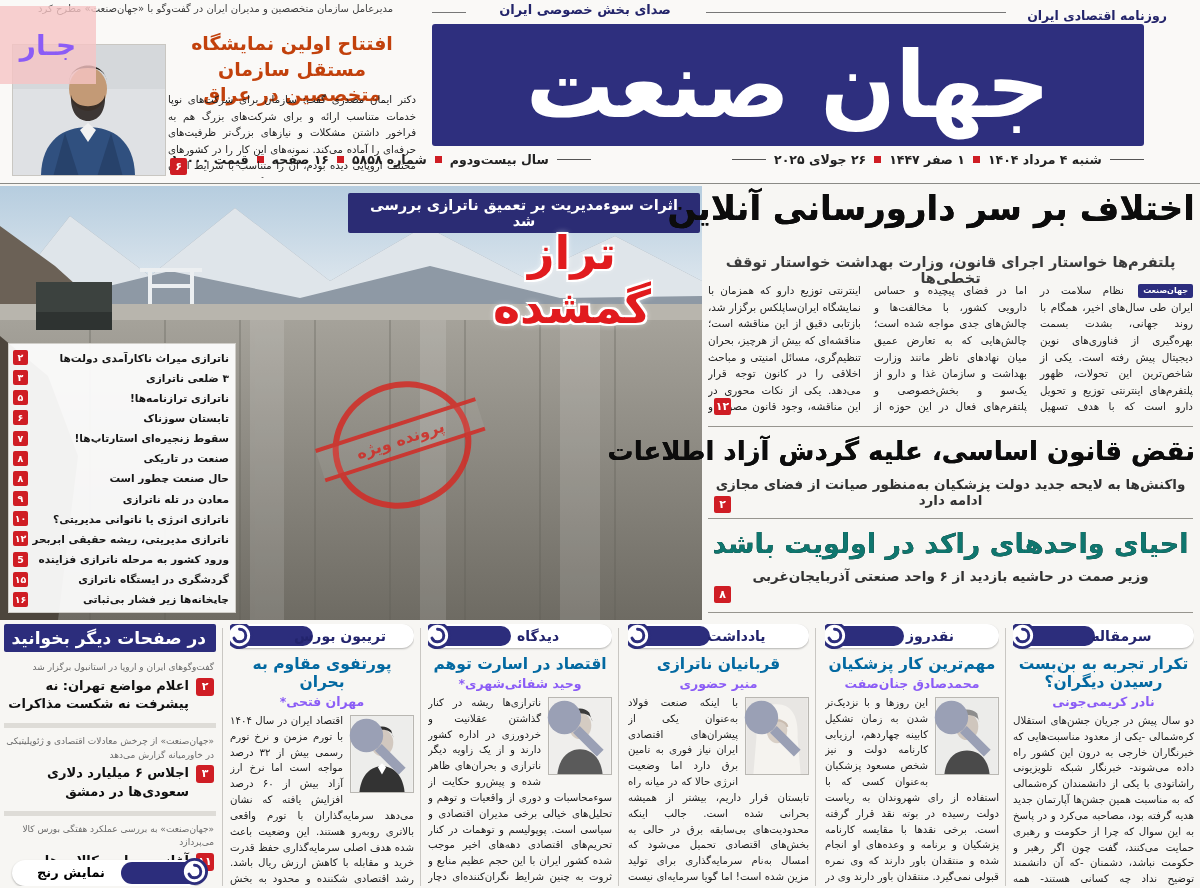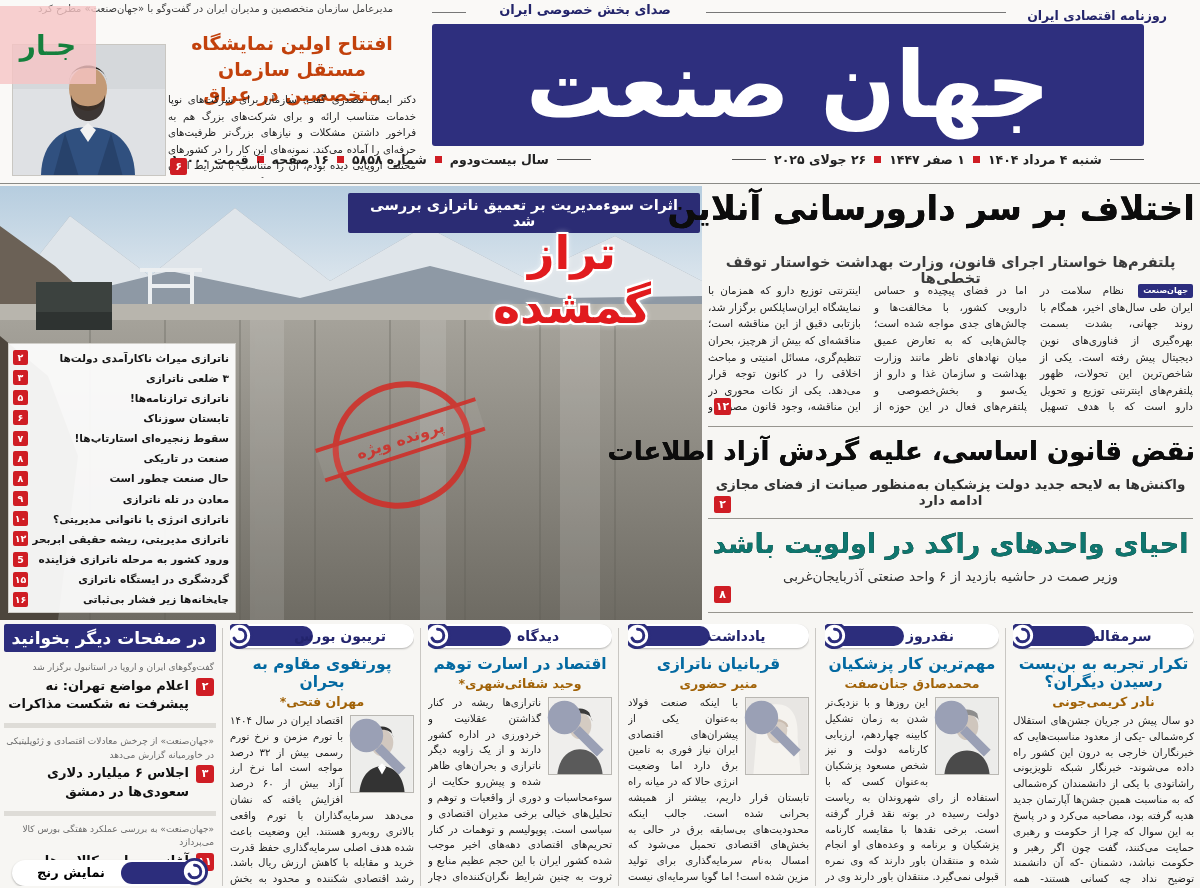--- a/index.html
+++ b/index.html
@@ -21,21 +21,21 @@
   
   .tl-kicker{position:absolute;top:3px;left:38px;width:378px;font-size:10px;color:#3d3d3d;text-align:left;}
   .tl-headline{position:absolute;top:31px;left:168px;width:248px;font-size:19px;font-weight:bold;color:#c2410c;
                text-align:center;line-height:1.35;}
   .tl-photo{position:absolute;top:44px;left:12px;width:154px;height:132px;border:1px solid #c9c7c2;background:#dfe1e4;overflow:hidden;}
   .tl-body{position:absolute;top:92px;left:168px;width:248px;font-size:10.2px;line-height:1.62;text-align:justify;color:#222;height:86px;overflow:hidden;}
   .pnum{display:inline-flex;width:17px;height:17px;background:#cf1d24;color:#fff;font-weight:bold;font-size:11px;
         align-items:center;justify-content:center;border-radius:2px;flex:none;}
   .tl-page{position:absolute;left:170px;top:158px;}
   .wm{position:absolute;top:6px;left:0;width:96px;height:78px;background:rgba(246,196,196,.8);
-      display:flex;align-items:center;justify-content:center;color:#15803d;font-weight:bold;font-size:28px;letter-spacing:4px;}
+      display:flex;align-items:center;justify-content:center;color:#8b5cf6;font-weight:bold;font-size:28px;letter-spacing:4px;}
   
   .feature{position:absolute;top:186px;left:0;width:702px;height:434px;overflow:hidden;background:#9a978e;}
   .feature svg.scene{position:absolute;inset:0;}
   .feat-kicker{position:absolute;top:7px;right:2px;width:352px;background:#2b2c74;color:#fff;font-weight:bold;
                font-size:14.5px;text-align:center;padding:4px 10px;border-radius:2px;}
   .feat-title{position:absolute;top:40px;right:4px;width:252px;text-align:center;font-size:46px;font-weight:bold;color:#e11b1e;
               text-shadow:2px 2px 0 #fff,-2px -2px 0 #fff,2px -2px 0 #fff,-2px 2px 0 #fff,0 0 7px #fff;}
   .stamp{position:absolute;top:196px;left:332px;width:140px;height:126px;transform:rotate(-18deg);color:#d32b25;opacity:.85;}
   .stamp-circle{position:absolute;inset:0;border:6px solid currentColor;border-radius:50%;}
   .stamp-band{position:absolute;top:40px;left:-14px;right:-14px;border-top:4px solid currentColor;border-bottom:4px solid currentColor;
@@ -56,33 +56,33 @@
   .inline-logo{display:inline-block;background:#2c2d7e;color:#fff;font-size:8px;font-weight:bold;
                padding:1px 5px;border-radius:2px;margin-left:3px;vertical-align:middle;}
   .a1-page{position:absolute;top:212px;left:8px;}
   .hrule{position:absolute;left:2px;right:2px;border-top:1px solid #97958f;}
   .a2-h{position:absolute;top:250px;left:0;right:0;text-align:center;font-size:26px;font-weight:bold;color:#0c0c0c;
         white-space:nowrap;text-shadow:0 0 .5px #000;}
   .a2-sub{position:absolute;top:290px;left:0;right:0;text-align:center;font-size:13.5px;font-weight:bold;color:#333;}
   .a2-page{position:absolute;top:310px;left:8px;}
   .a3-h{position:absolute;top:342px;left:0;right:0;text-align:center;font-size:27px;font-weight:bold;color:#0f766e;
         white-space:nowrap;text-shadow:0 0 .5px #000;}
-  .a3-sub{position:absolute;top:382px;left:0;right:0;text-align:center;font-size:13.5px;font-weight:normal;color:#333;}
+  .a3-sub{position:absolute;top:382px;left:0;right:0;text-align:center;font-size:13.5px;font-weight:bold;color:#333;}
   .a3-page{position:absolute;top:400px;left:8px;}
   
   .bottom{position:absolute;top:622px;left:0;width:1200px;height:266px;}
   .vsep{position:absolute;top:6px;bottom:2px;width:1px;background:#c9c7c3;}
   .bcol{position:absolute;top:2px;height:262px;overflow:hidden;}
   .col-head{position:relative;height:24px;background:#fff;border-radius:12px;box-shadow:0 1px 2px rgba(0,0,0,.28);margin-bottom:7px;}
   .col-head .cap{position:absolute;left:2px;top:2px;width:44%;height:20px;background:#2c2d7c;border-radius:10px;}
   .col-head .swirl{position:absolute;left:-5px;top:-3px;width:29px;height:29px;}
   .col-head .label{position:absolute;left:38px;right:2px;top:0;line-height:24px;text-align:center;
                    color:#23246d;font-weight:bold;font-size:14px;}
   .col-title{font-size:15.5px;font-weight:bold;color:#0369a1;text-align:center;margin:4px 1px 3px;}
-  .col-author{font-size:12.5px;font-weight:bold;color:#a16207;text-align:center;margin-bottom:4px;}
+  .col-author{font-size:12.5px;font-weight:bold;color:#8b5cf6;text-align:center;margin-bottom:4px;}
   .col-body{font-size:10.2px;line-height:1.55;text-align:justify;color:#1c1c1c;}
   .ph{float:right;width:64px;height:78px;margin:2px 0 5px 7px;position:relative;background:#fff;border:1px solid #b9b7b2;}
   .ph::before{content:"";position:absolute;top:-8px;right:-8px;width:42px;height:48px;background:#2c2d7c;border-radius:9px;z-index:-1;}
   .ph svg{display:block;width:100%;height:100%;}
   .pin{position:absolute;top:-9px;left:-6px;width:13px;height:13px;}
   
   .rm-head{height:28px;background:#2c2d7c;color:#fff;font-weight:bold;font-size:17px;line-height:28px;
            padding-right:10px;border-radius:2px;margin-bottom:4px;}
   .rm-item{padding:5px 2px 7px;}
   .rm-kicker{font-size:9px;color:#6a6a6a;line-height:1.5;margin-bottom:2px;}

